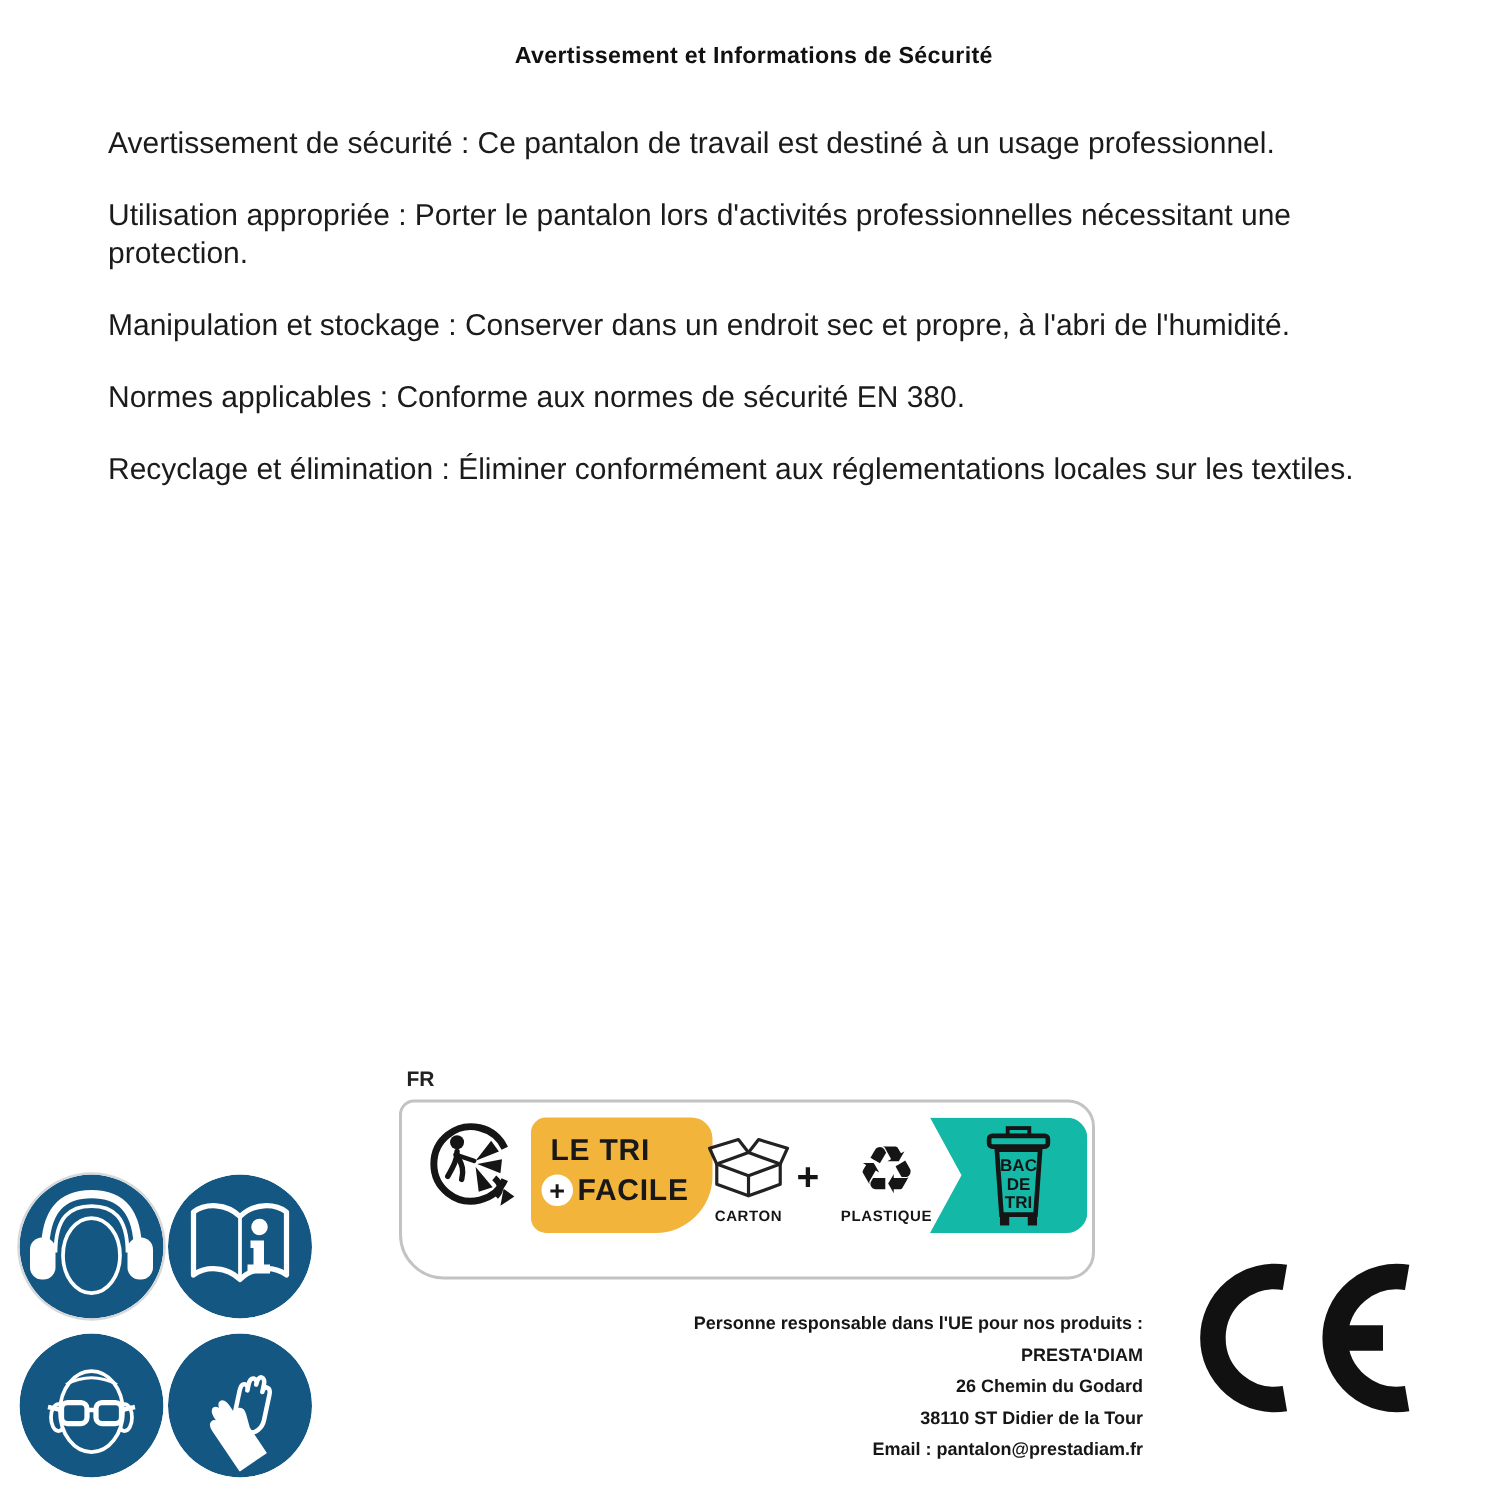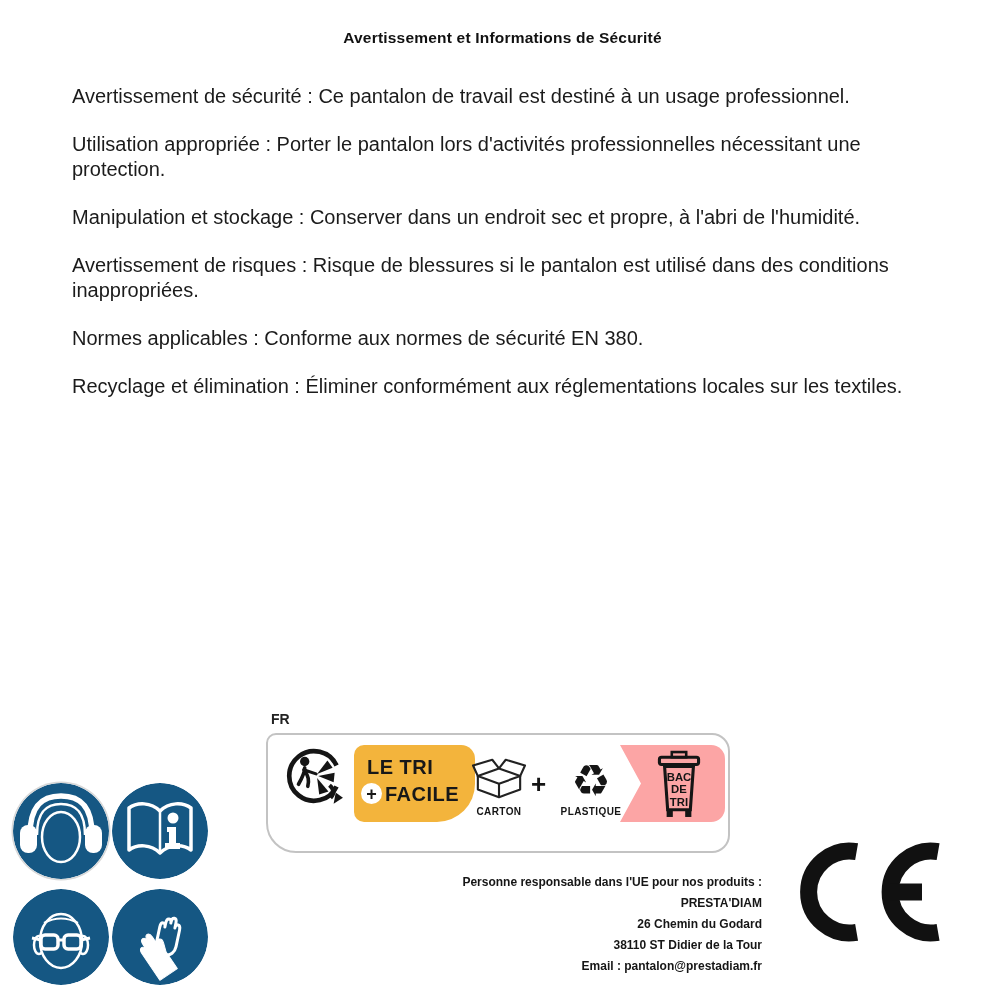--- a/index.html
+++ b/index.html
@@ -48,21 +48,21 @@
   .plast-group{left:288px;width:70px;}
   .mat-icon{height:54px;display:flex;align-items:flex-end;justify-content:center;}
   .recycle-glyph{font-family:"DejaVu Sans", sans-serif;font-size:44px;line-height:1;color:#151515;}
   .mat-label{font-size:10px;font-weight:bold;letter-spacing:.4px;margin-top:3px;color:#151515;}
   .mid-plus{position:absolute;left:263px;top:36px;font-size:26px;font-weight:bold;color:#151515;line-height:1;}
   .chevron-wrap{
     position:absolute;left:352px;top:10px;width:105px;height:77px;
     border-radius:0 14px 14px 0;overflow:hidden;
   }
   .chevron{
-    width:100%;height:100%;background:#fca5a5;position:relative;
+    width:100%;height:100%;background:#14b8a6;position:relative;
     clip-path:polygon(0 0, 20% 50%, 0 100%, 100% 100%, 100% 0);
   }
   .bin-svg{position:absolute;left:36px;top:5px;}
   .tagline{
     position:absolute;right:10px;top:93px;
     font-size:15px;font-weight:bold;font-style:italic;color:#151515;white-space:nowrap;
   }
 
   
   .address{
@@ -76,21 +76,20 @@
 </style>
 </head>
 <body>
 
 <div class="title">Avertissement et Informations de Sécurité</div>
 
 <div class="content">
   <p>Avertissement de sécurité : Ce pantalon de travail est destiné à un usage professionnel.</p>
   <p>Utilisation appropriée : Porter le pantalon lors d'activités professionnelles nécessitant une protection.</p>
   <p>Manipulation et stockage : Conserver dans un endroit sec et propre, à l'abri de l'humidité.</p>
-  <p>Avertissement de risques : Risque de blessures si le pantalon est utilisé dans des conditions inappropriées.</p>
   <p>Normes applicables : Conforme aux normes de sécurité EN 380.</p>
   <p>Recyclage et élimination : Éliminer conformément aux réglementations locales sur les textiles.</p>
 </div>
 
 <div class="icons-grid">
 
   <span class="ringed">
     <svg class="picto" viewBox="0 0 96 96">
       <circle cx="48" cy="48" r="48" fill="#155783"></circle>
       <path d="M17 52 C17 22 30 13 48 13 C66 13 79 22 79 52" stroke="#fff" stroke-width="5.5" fill="none"></path>

